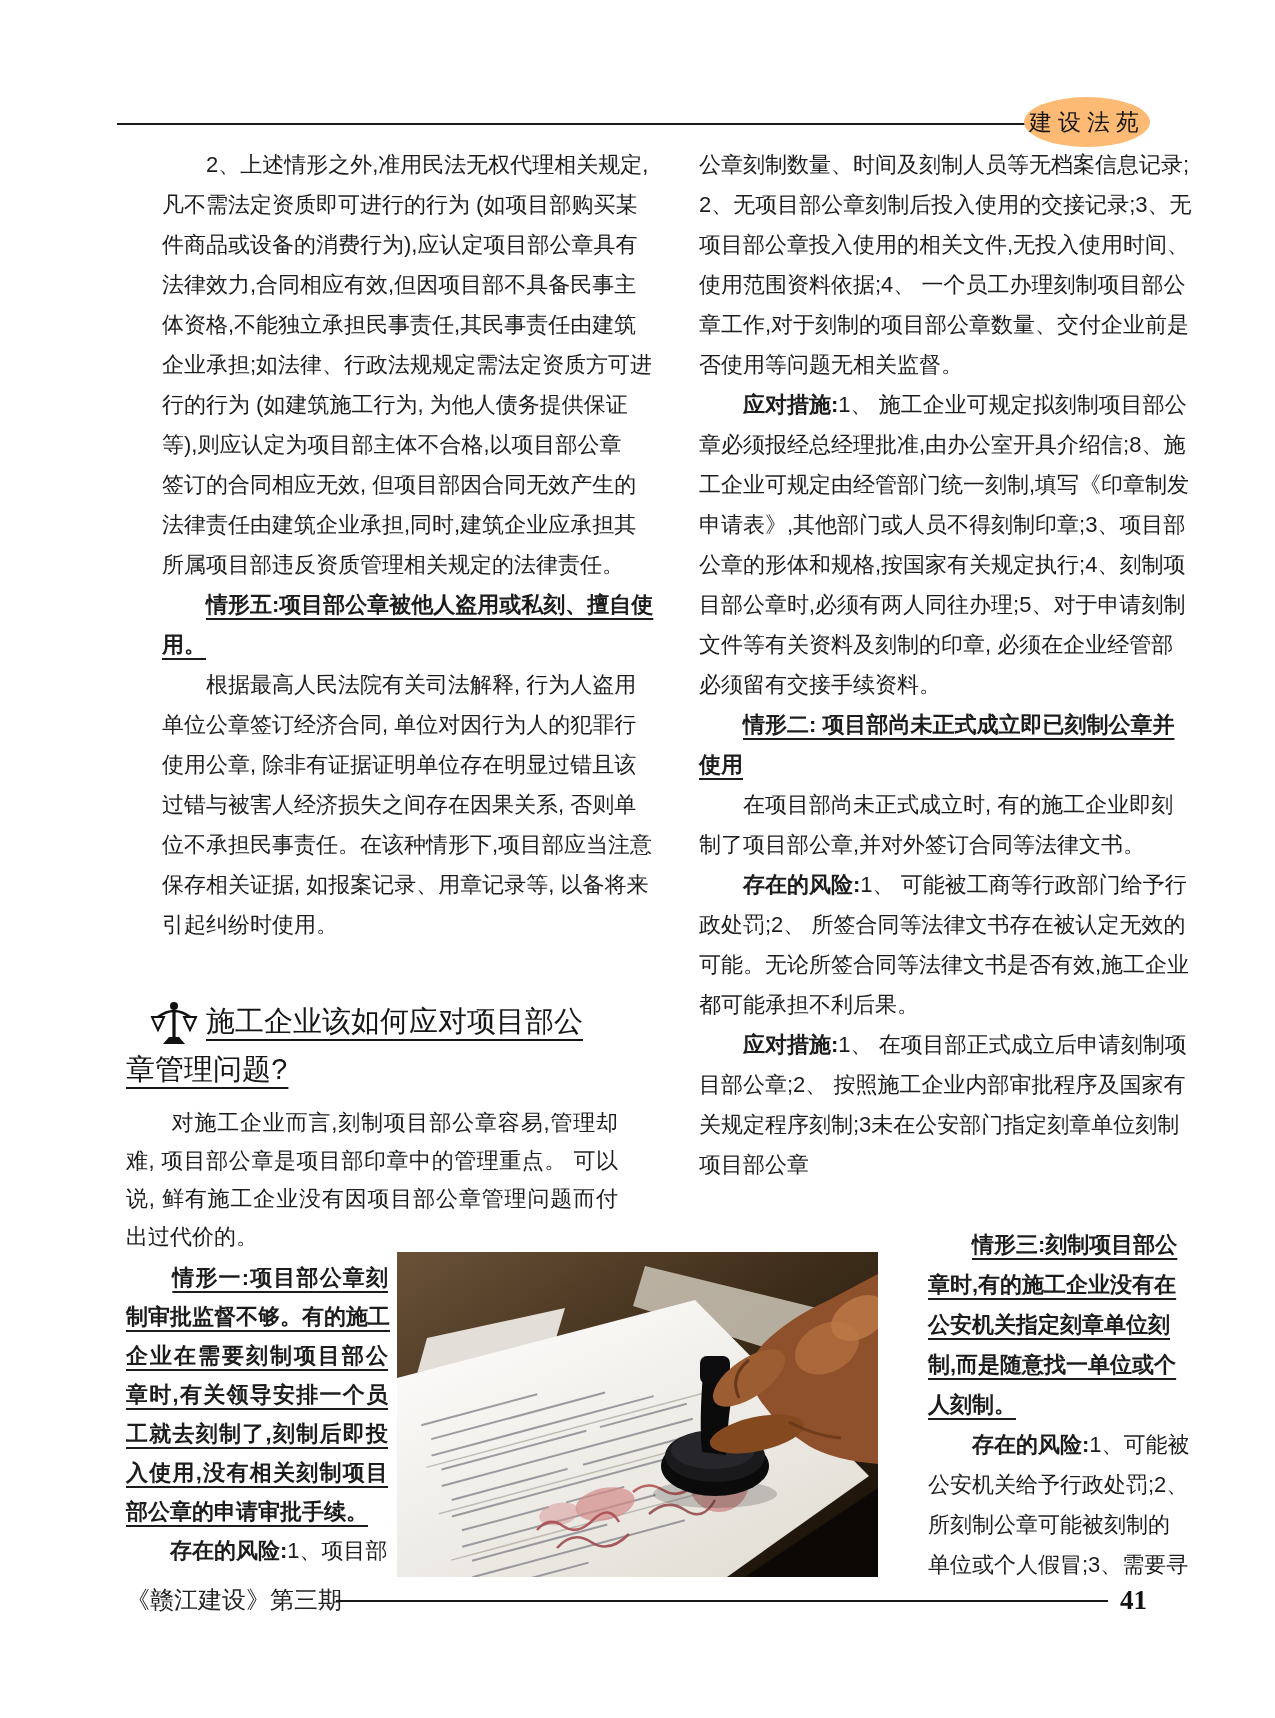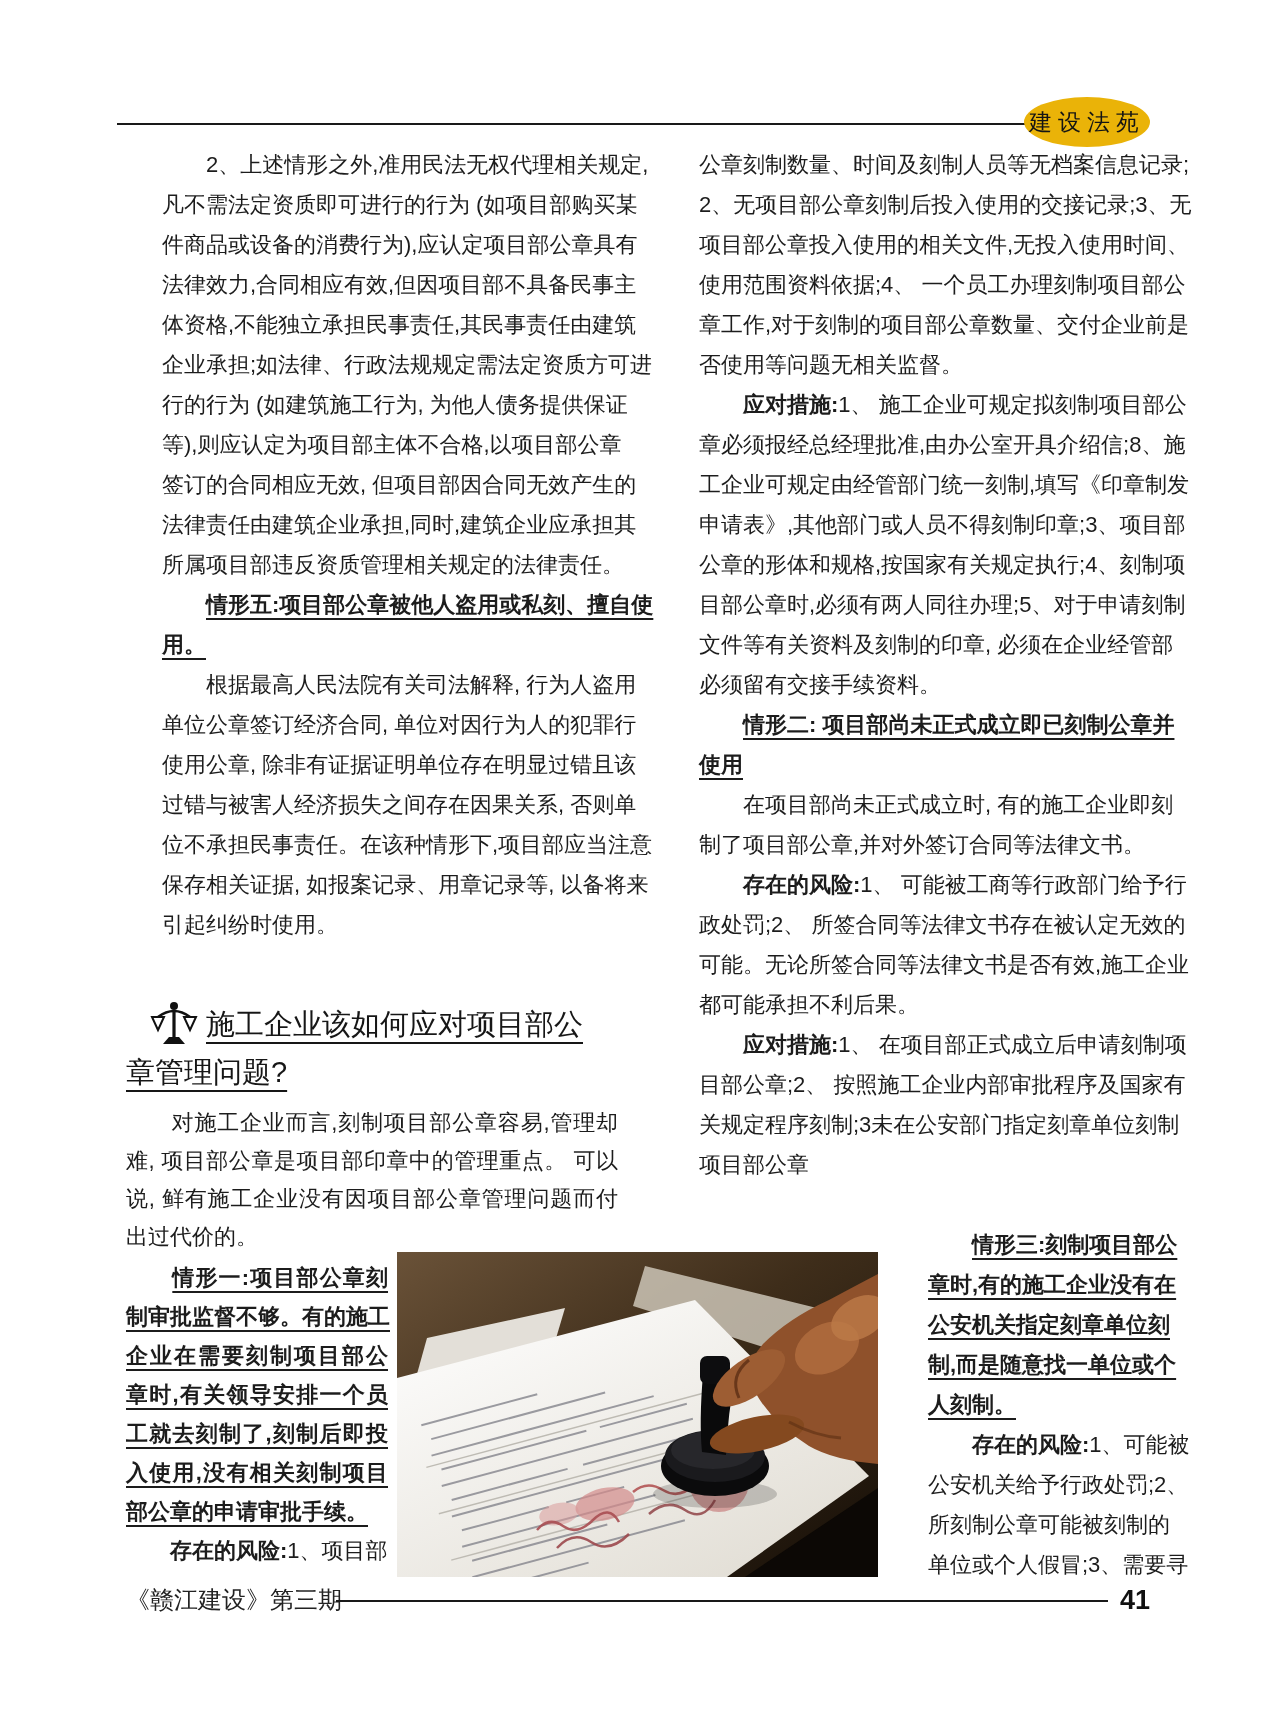--- a/index.html
+++ b/index.html
@@ -9,21 +9,21 @@
     height:1718px;
     background:#ffffff;
     font-family:"Liberation Sans",sans-serif;
     color:#1c1c1c;
     overflow:hidden;
   }
   
   .top-rule{position:absolute;left:117px;top:123px;width:911px;height:2px;background:#191919;}
   .badge{
     position:absolute;left:1024px;top:97px;width:126px;height:50px;
-    background:#eab308;border-radius:50%;
+    background:#fdba74;border-radius:50%;
     display:flex;align-items:center;justify-content:center;
     font-family:"Liberation Serif",serif;font-size:23px;letter-spacing:6px;color:#141414;
   }
   
   .tcol{position:absolute;font-size:22px;color:#1c1c1c;}
   .text-line{
     text-align:justify;
     text-align-last:justify;
     text-justify:inter-character;
     white-space:nowrap;
@@ -35,39 +35,39 @@
   .run-n{font-weight:400;}
   .run-b{font-weight:700;}
   .run-bu{
     font-weight:700;
     text-decoration:underline;
     text-decoration-thickness:2px;
     text-underline-offset:6px;
   }
   
   .heading{position:absolute;left:126px;top:1000px;width:500px;font-size:29px;color:#161616;}
-  .h-line{height:48px;line-height:48px;white-space:nowrap;}
+  .h-line{height:48px;line-height:48px;white-space:nowrap;font-family:Liberation Mono, monospace;}
   .h-line1{padding-left:24px;display:flex;align-items:center;}
   .scales{display:inline-block;width:48px;height:46px;margin-right:8px;flex:0 0 auto;}
   .hl{
     text-decoration:underline;
     text-decoration-thickness:2px;
     text-underline-offset:8px;
   }
   
   .photo{position:absolute;left:397px;top:1252px;width:481px;height:325px;overflow:hidden;}
   
   .footer-journal{
     position:absolute;left:126px;top:1584px;height:32px;line-height:32px;
     font-family:"Liberation Serif",serif;font-size:24px;color:#222222;
   }
   .footer-rule{position:absolute;left:336px;top:1600px;width:772px;height:2px;background:#191919;}
   .footer-page{
     position:absolute;left:1120px;top:1583px;height:34px;line-height:34px;
-    font-size:27px;font-weight:700;color:#111111;
+    font-size:27px;font-weight:700;color:#111111;font-family:Liberation Serif, serif;
   }
 </style>
 </head>
 <body>
 
 <div class="page">
 
   <div class="top-rule"></div>
   <div class="badge">建设法苑</div>
 

